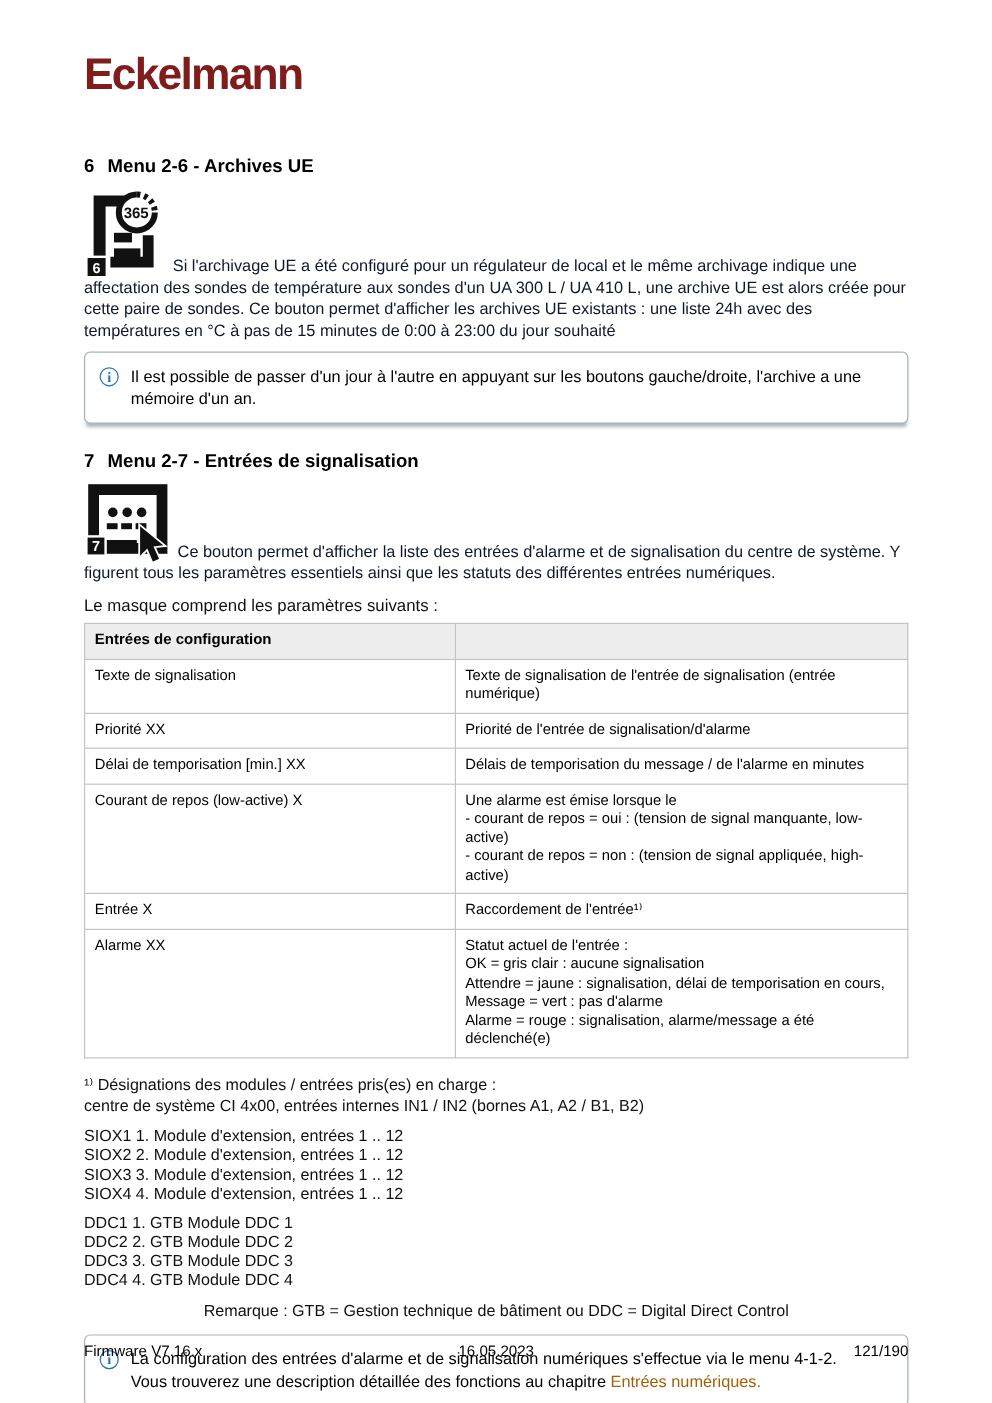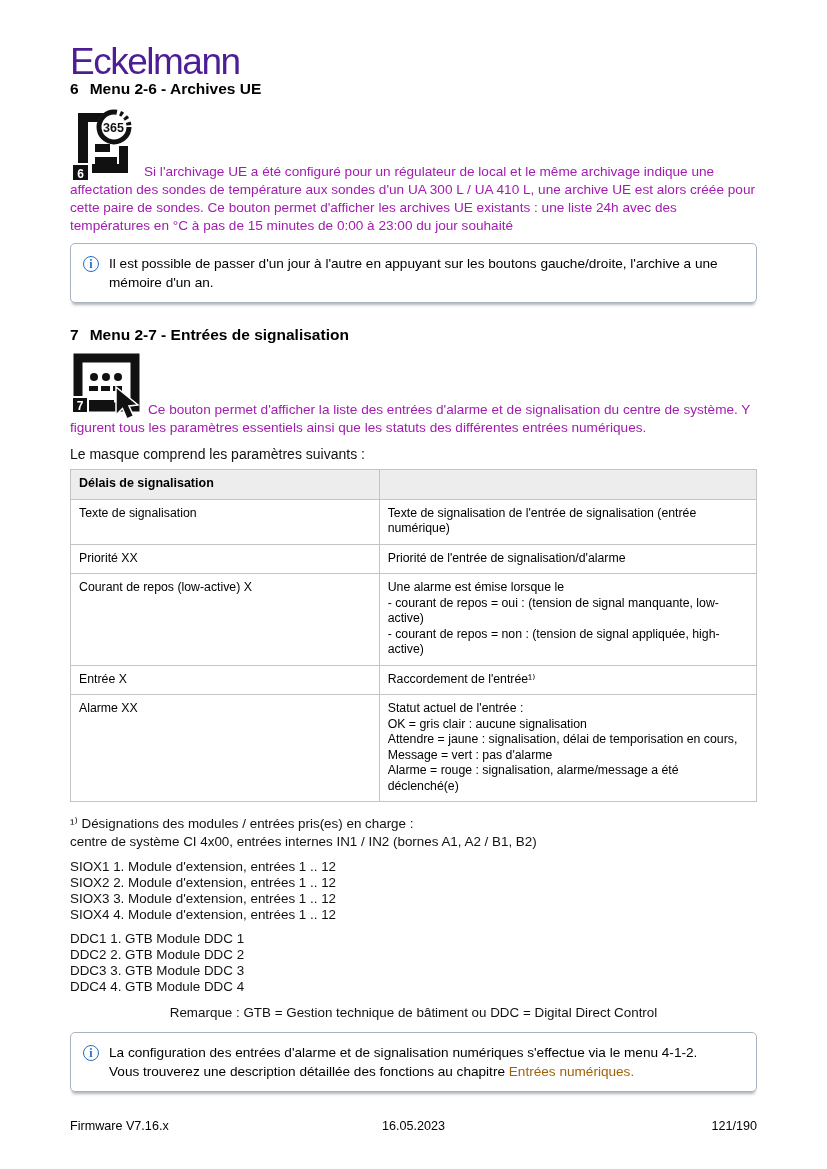--- a/index.html
+++ b/index.html
@@ -8,36 +8,36 @@
     width: 827px; height: 1169px;
     font-family: "Liberation Sans", "DejaVu Sans", sans-serif;
     color: #111;
     position: relative;
   }
   .page {
     position: absolute; inset: 0;
     padding: 40px 70px 0 70px;
   }
   .logo {
-    font-size: 37px; font-weight: 400; color: #4c1d95;
+    font-size: 37px; font-weight: 700; color: #7f1d1d;
     letter-spacing: -1.5px; line-height: 1;
     margin-top: 3px;
   }
   h2.sec-heading {
     font-size: 15.5px; font-weight: 700; color: #000;
     margin-top: 0;
   }
   .sec-heading .num { display: inline-block; margin-right: 11px; }
-  #heading-6 { }
+  #heading-6 { margin-top: 50px; }
   #heading-7 { margin-top: 23px; }
 
   .icon-para { position: relative; margin-top: 9px; }
   .icon-para .sec-icon { position: absolute; left: 0; top: 0; }
   .icon-para p {
-    font-size: 13.6px; line-height: 18px; color: #a21caf;
+    font-size: 13.6px; line-height: 18px; color: #0f172a;
   }
   #para-6 { padding-top: 56px; text-indent: 74px; }
   #para-7 { padding-top: 48px; text-indent: 78px; }
 
   .info-box {
     margin-top: 6px;
     border: 1px solid #a9b3bf;
     border-radius: 5px;
     box-shadow: 0 4px 3px -2px rgba(110,120,135,0.55);
     padding: 10px 14px 10px 12px;
@@ -146,30 +146,34 @@
 
   <div class="table-intro">Le masque comprend les paramètres suivants :</div>
 
   <table class="params">
     <colgroup>
         <col class="c1">
         <col class="c2">
       </colgroup>
     <tbody>
         <tr>
-      <th>Délais de signalisation</th>
+      <th>Entrées de configuration</th>
       <th></th>
     </tr>
     <tr>
       <td>Texte de signalisation</td>
       <td class="pre">Texte de signalisation de l'entrée de signalisation (entrée numérique)</td>
     </tr>
     <tr>
       <td>Priorité XX</td>
       <td class="pre">Priorité de l'entrée de signalisation/d'alarme</td>
+    </tr>
+    <tr>
+      <td>Délai de temporisation [min.] XX</td>
+      <td class="pre">Délais de temporisation du message / de l'alarme en minutes</td>
     </tr>
     <tr>
       <td>Courant de repos (low-active) X</td>
       <td class="pre">Une alarme est émise lorsque le
 - courant de repos = oui : (tension de signal manquante, low-active)
 - courant de repos = non : (tension de signal appliquée, high-active)</td>
     </tr>
     <tr>
       <td>Entrée X</td>
       <td class="pre">Raccordement de l'entrée¹⁾</td>

